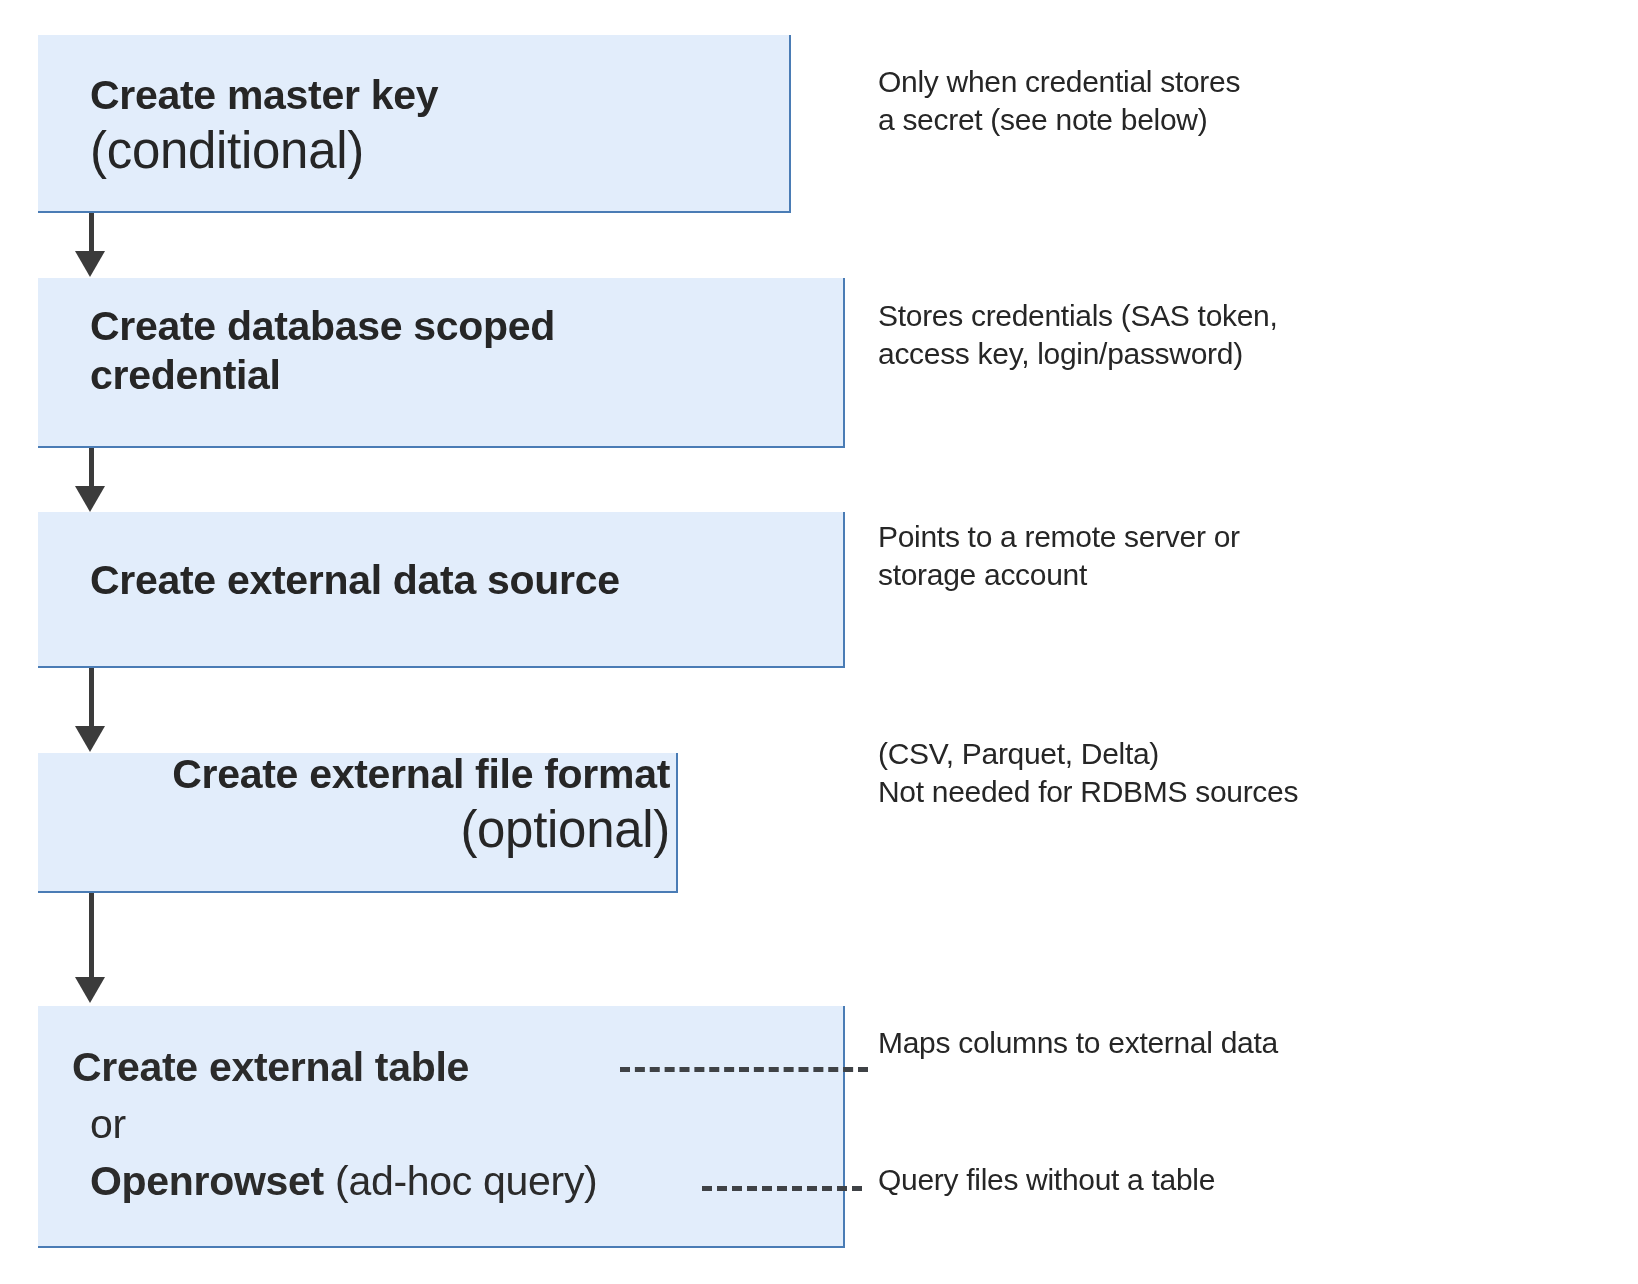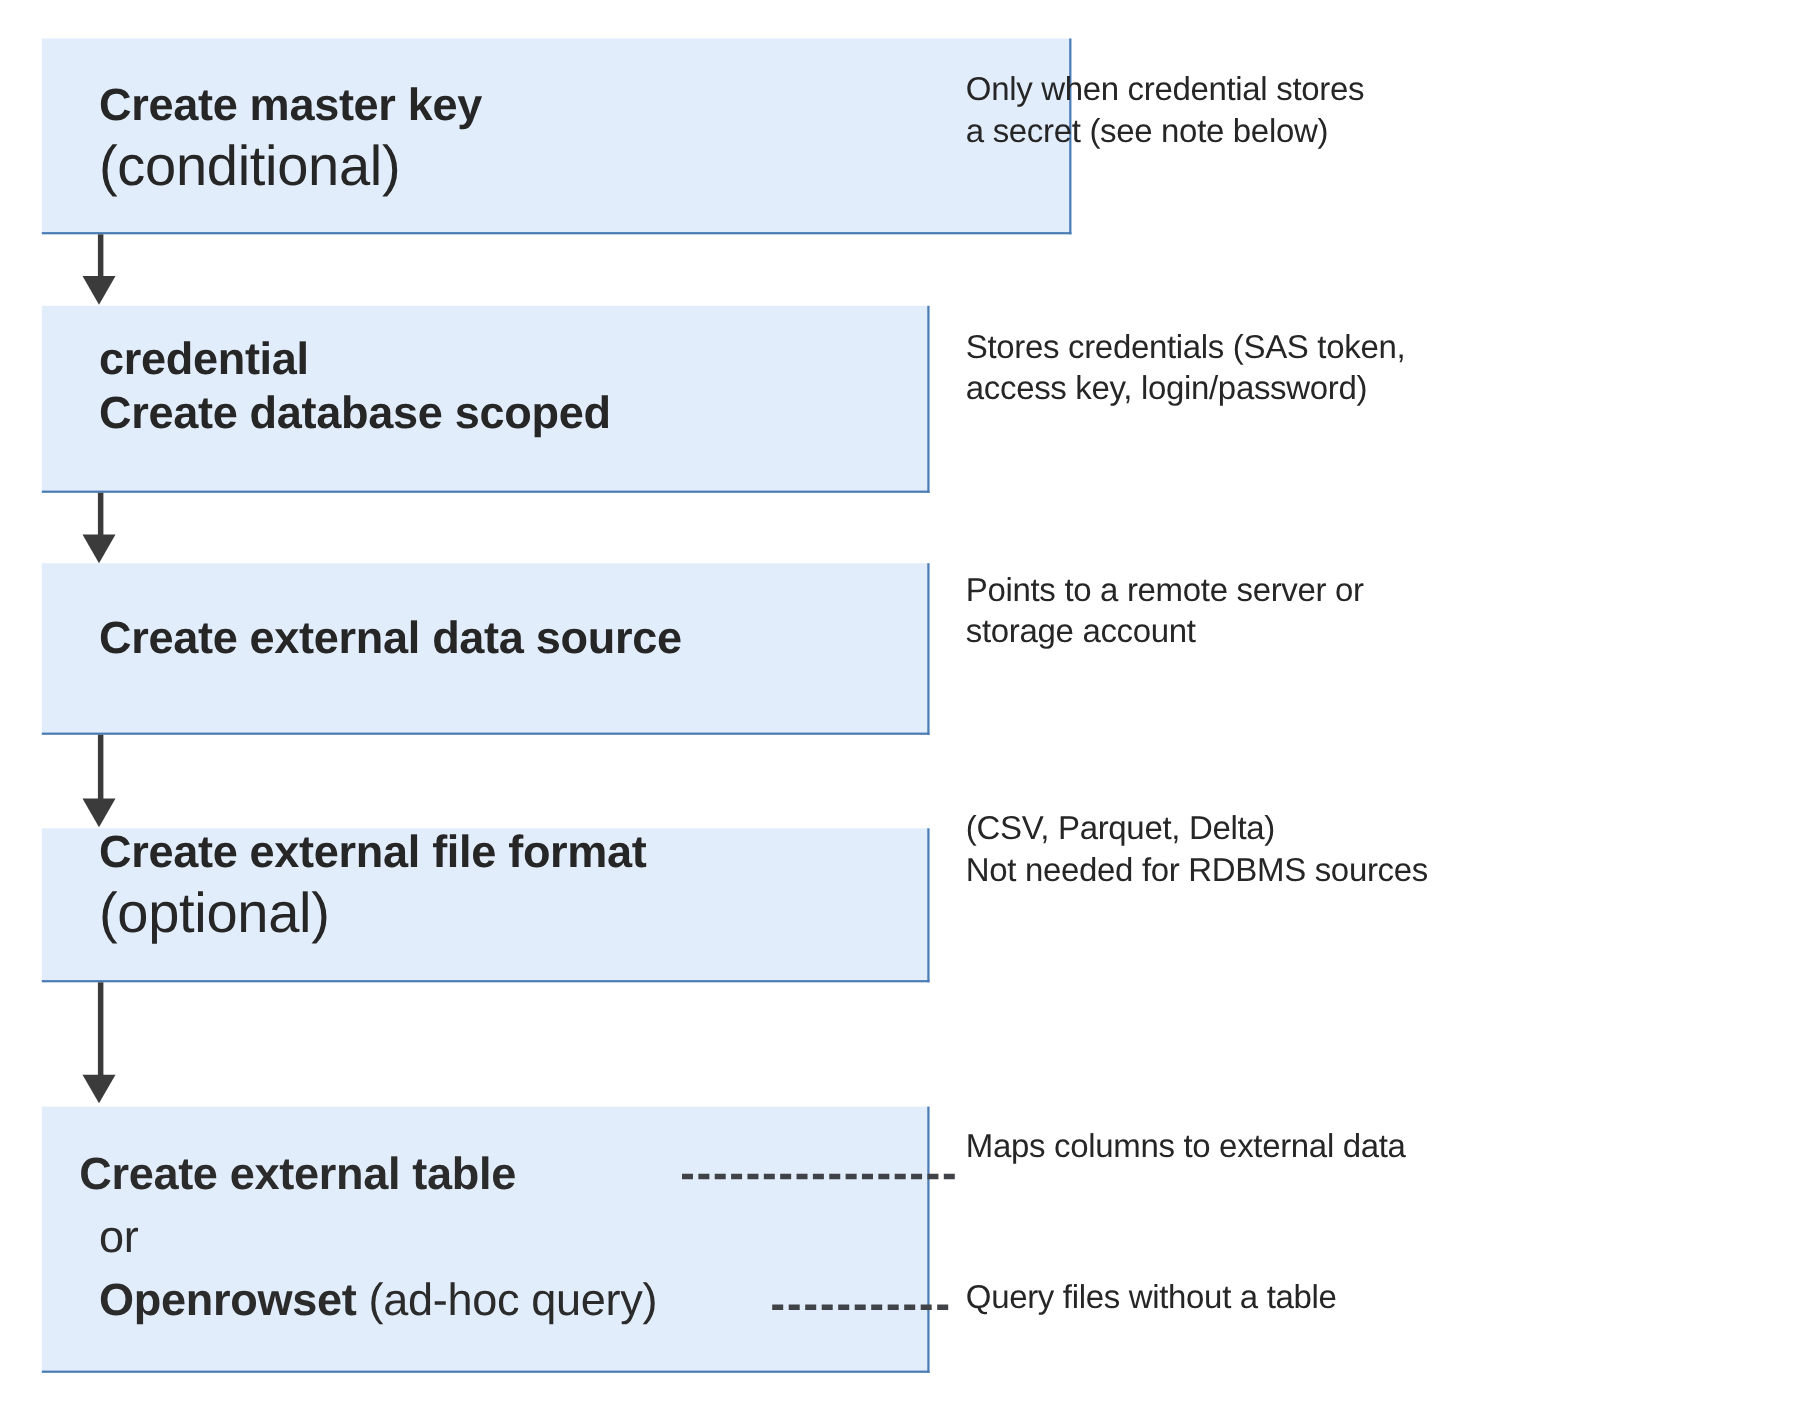--- a/index.html
+++ b/index.html
@@ -95,40 +95,40 @@
     font-size: 41px;
     letter-spacing: -0.3px;
   }
   .inline-row b { font-weight: bold; }
 </style>
 </head>
 <body>
 
 <div id="diagram">
 
-  <div class="step-box" style="left:38px; top:35px; width:936px; height:178px;">
+  <div class="step-box" style="left:38px; top:35px; width:753px; height:178px;">
     <div class="box-text" style="top:36px;">
       <div class="ttl">Create master key</div>
       <div class="sub">(conditional)</div>
     </div>
   </div>
   <div class="note" style="left:878px; top:63px;">
     <div>Only when credential stores</div>
     <div>a secret (see note below)</div>
   </div>
 
   <div class="arrow" style="top:213px; height:64px;">
     <div class="stem" style="height:40px;"></div>
     <div class="head" style="top:38px;"></div>
   </div>
 
   <div class="step-box" style="left:38px; top:278px; width:807px; height:170px;">
     <div class="box-text" style="top:24px;">
+      <div class="ttl">Create database scoped</div>
       <div class="ttl">credential</div>
-      <div class="ttl">Create database scoped</div>
     </div>
   </div>
   <div class="note" style="left:878px; top:297px;">
     <div>Stores credentials (SAS token,</div>
     <div>access key, login/password)</div>
   </div>
 
   <div class="arrow" style="top:448px; height:64px;">
     <div class="stem" style="height:40px;"></div>
     <div class="head" style="top:38px;"></div>
@@ -142,21 +142,21 @@
   <div class="note" style="left:878px; top:518px;">
     <div>Points to a remote server or</div>
     <div>storage account</div>
   </div>
 
   <div class="arrow" style="top:668px; height:85px;">
     <div class="stem" style="height:60px;"></div>
     <div class="head" style="top:58px;"></div>
   </div>
 
-  <div class="step-box" style="left:38px; top:753px; width:807px; height:140px;">
+  <div class="step-box" style="left:38px; top:753px; width:640px; height:140px;text-align:right;">
     <div class="box-text" style="top:-3px;">
       <div class="ttl">Create external file format</div>
       <div class="sub">(optional)</div>
     </div>
   </div>
   <div class="note" style="left:878px; top:735px;">
     <div>(CSV, Parquet, Delta)</div>
     <div>Not needed for RDBMS sources</div>
   </div>
 

